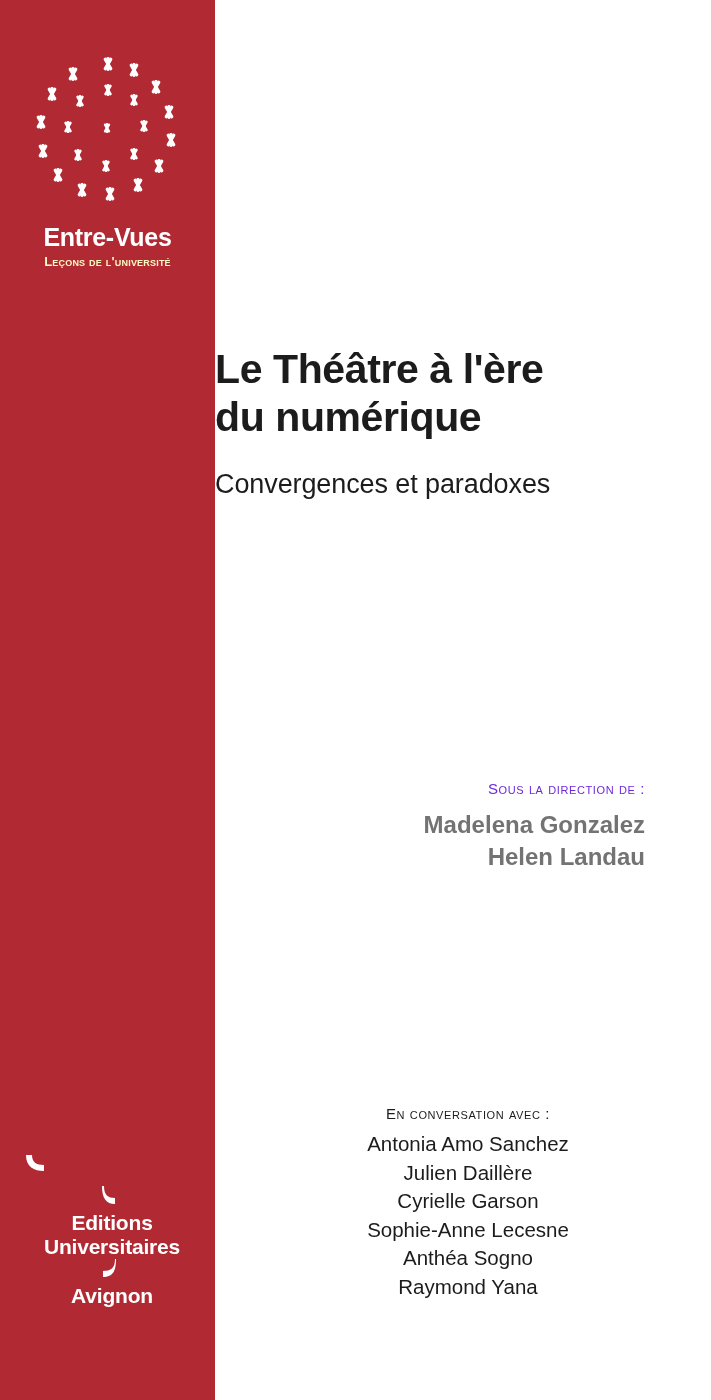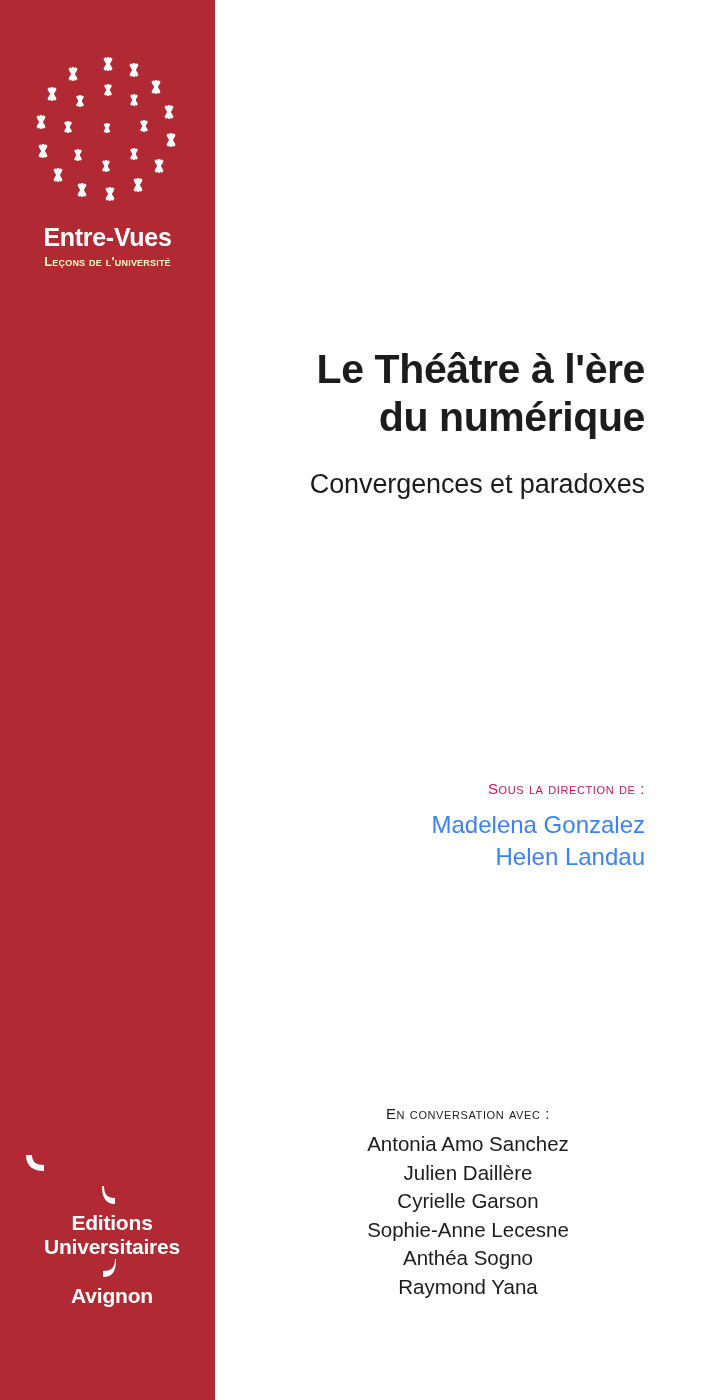--- a/index.html
+++ b/index.html
@@ -97,21 +97,20 @@
     left: 215px;
     top: 0;
     width: 496px;
     height: 1400px;
   }
   .title-block {
     position: absolute;
     left: 0;
     top: 345px;
     width: 430px;
-    text-align: right;
     padding-right: 66px;
   }
   .title {
     color: #1c1c1c;
     font-size: 41px;
     font-weight: bold;
     line-height: 1.18;
     letter-spacing: -0.4px;
     margin: 0;
   }
@@ -125,29 +124,29 @@
   }
   .editors-block {
     position: absolute;
     left: 0;
     top: 780px;
     width: 430px;
     text-align: right;
     padding-right: 66px;
   }
   .editors-label {
-    color: #be185d;
+    color: #6d28d9;
     font-size: 15px;
     letter-spacing: 0.6px;
     margin: 0 0 12px 0;
   }
   .editor-name {
-    color: #3b82f6;
+    color: #737373;
     font-size: 24px;
-    font-weight: normal;
+    font-weight: bold;
     line-height: 1.33;
     margin: 0;
   }
   .conversation-block {
     position: absolute;
     left: 53px;
     top: 1105px;
     width: 400px;
     text-align: center;
   }

